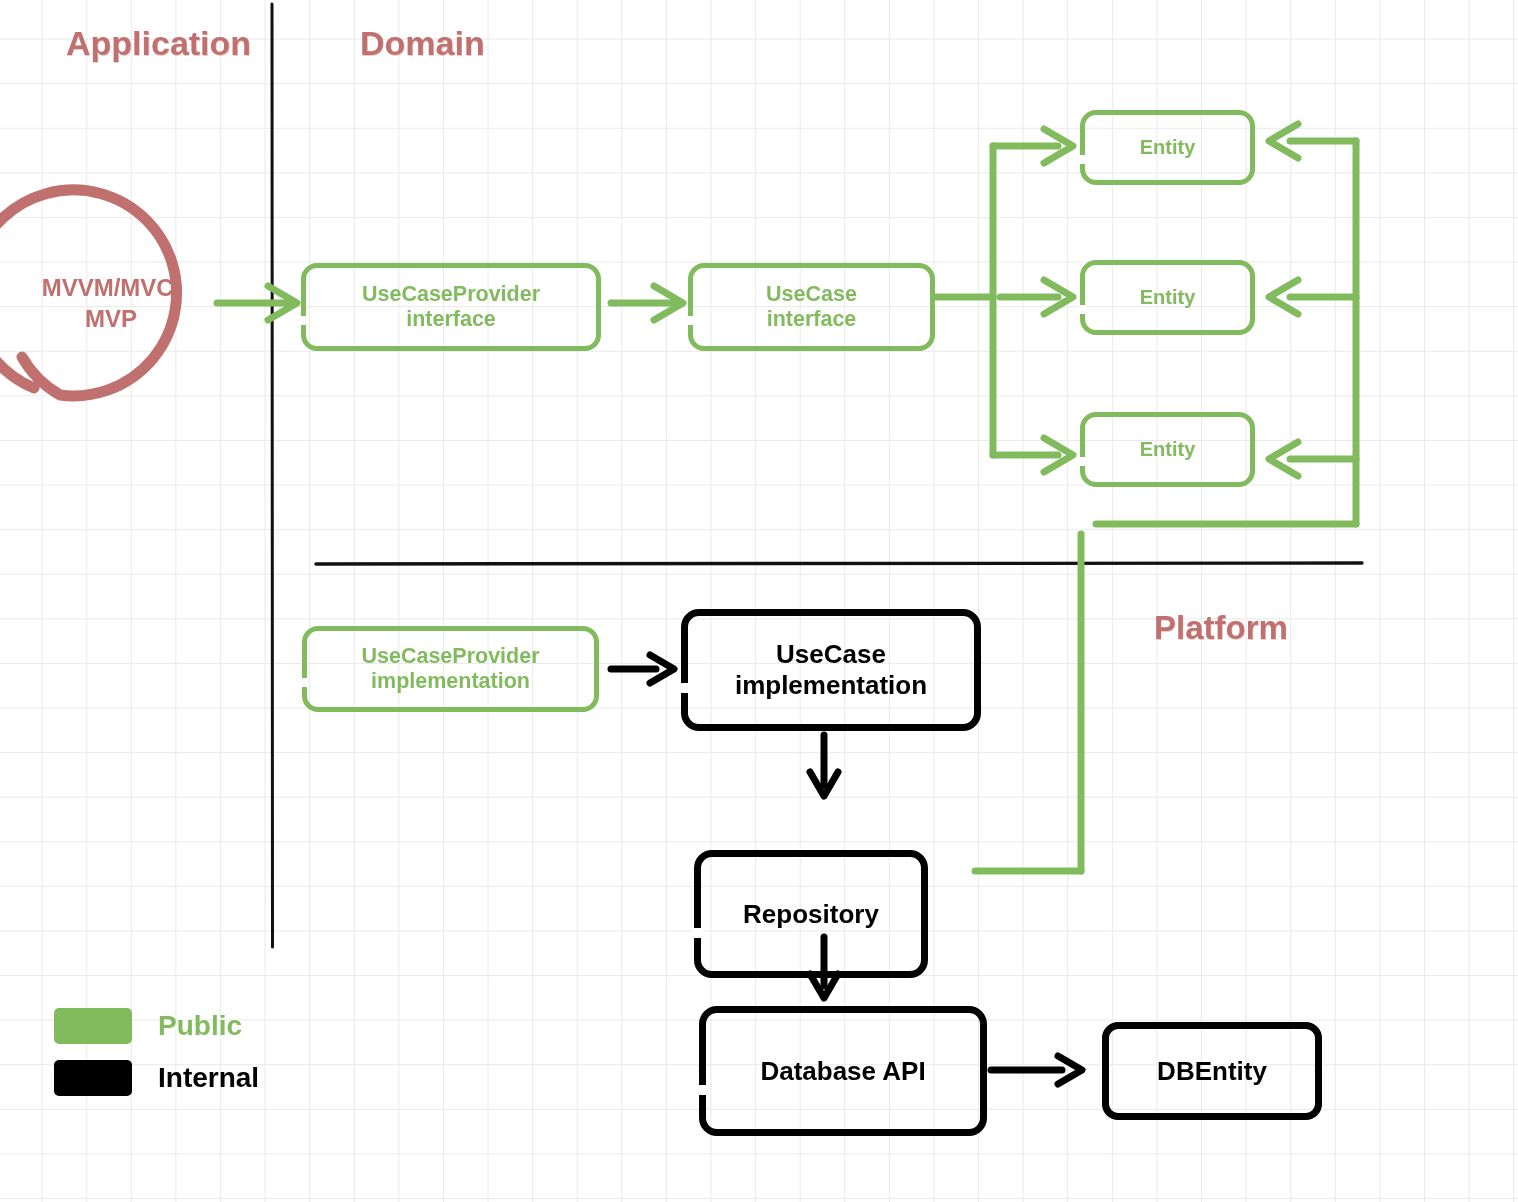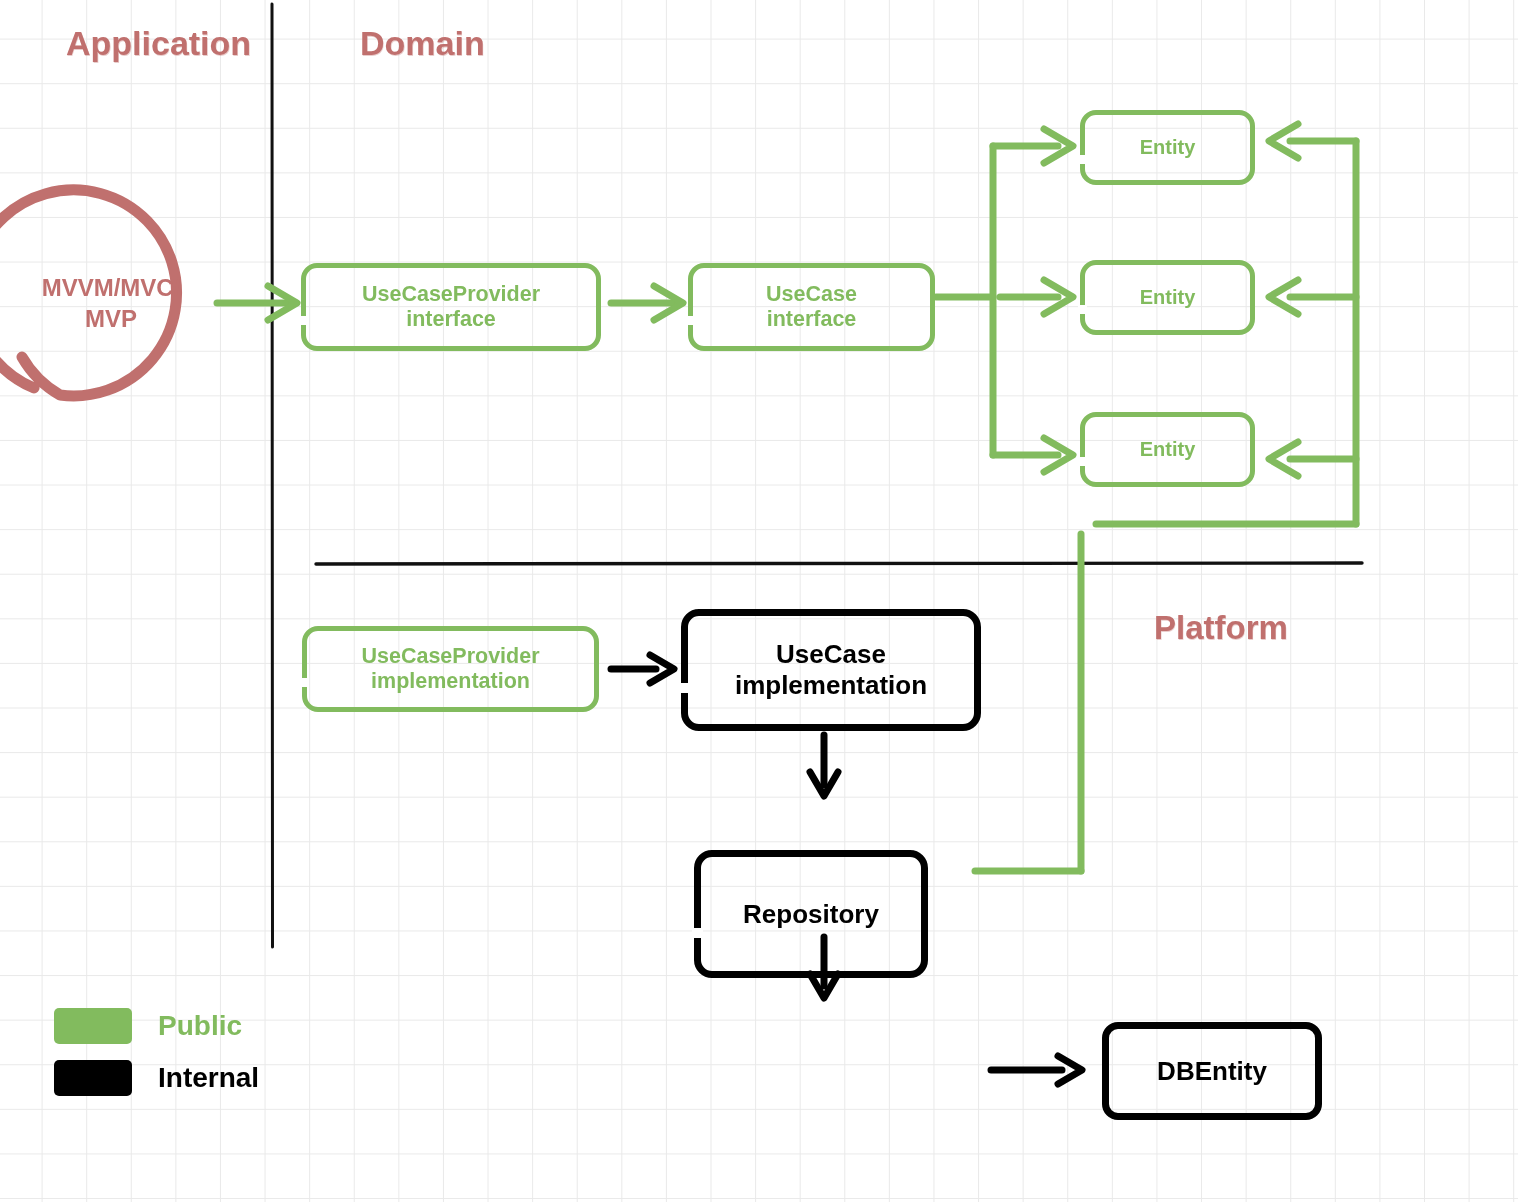--- a/index.html
+++ b/index.html
@@ -258,20 +258,23 @@
 
   <div class="node internal" id="node-uc-impl">
     <span class="node-text">UseCase
 implementation</span>
   </div>
 
   <div class="node internal" id="node-repository">
     <span class="node-text">Repository</span>
   </div>
 
+  <div class="node internal" id="node-database-api">
+    <span class="node-text">Database API</span>
+  </div>
 
   <div class="node internal pill" id="node-dbentity">
     <span class="node-text">DBEntity</span>
   </div>
 
   <div id="legend">
     <div class="legend-row">
       <div class="legend-swatch" id="legend-swatch-public"></div>
       <div class="legend-text" id="legend-text-public">Public</div>
     </div>

